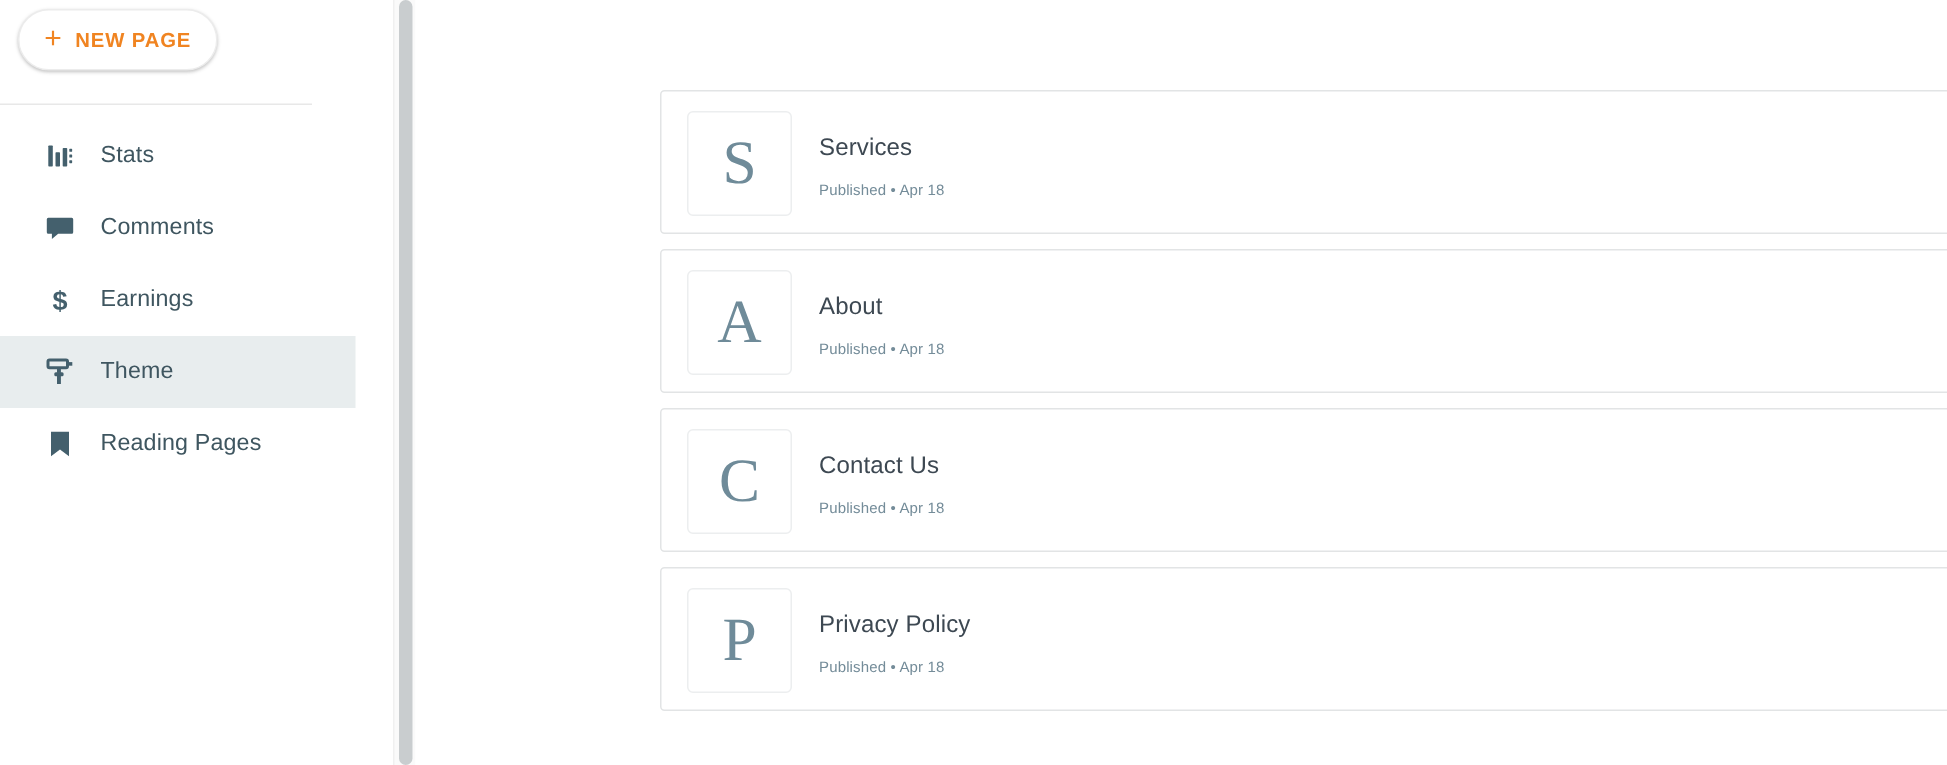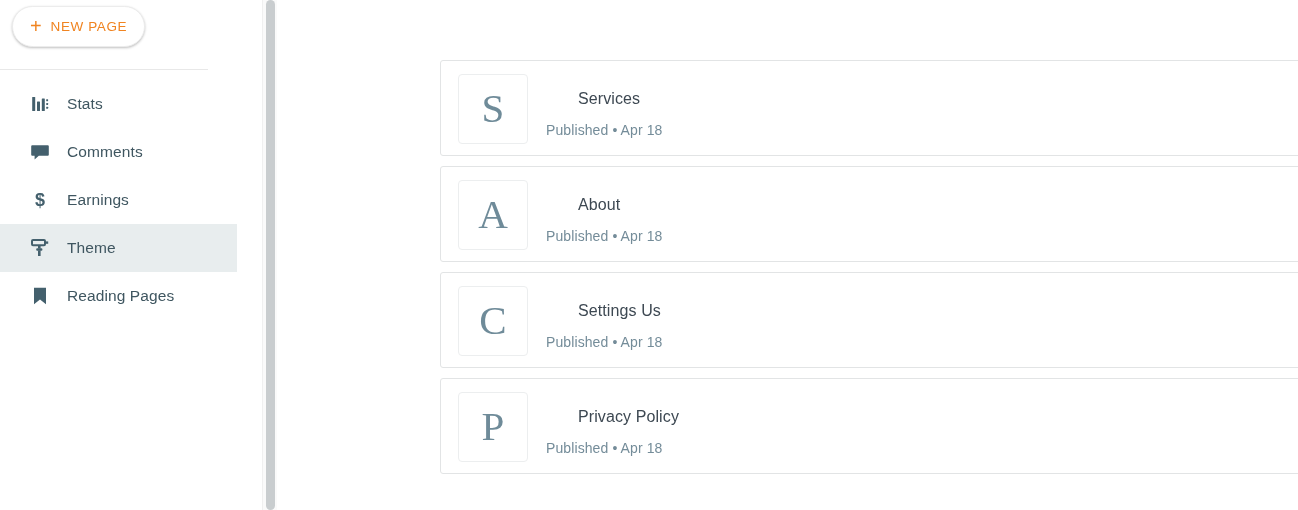--- a/index.html
+++ b/index.html
@@ -52,21 +52,21 @@
     color: #f08421;
     font-size: 20px;
     line-height: 1;
     font-weight: 400;
     position: relative;
     top: -1px;
   }
   .newpage-label {
     color: #f08421;
     font-size: 13.5px;
-    font-weight: 400;
+    font-weight: 700;
     letter-spacing: 0.6px;
   }
 
   .sidebar-divider {
     position: absolute;
     left: 0; top: 69px;
     width: 208px;
     height: 1px;
     background: #e8e8e8;
   }
@@ -176,27 +176,26 @@
   }
 
   .card-title {
     position: absolute;
     left: 105px;
     top: 29px;
     font-size: 16px;
     color: #3d4852;
     letter-spacing: 0.1px;
     white-space: nowrap;
-    margin-left: 32px;
   }
   .card-meta {
     position: absolute;
     left: 105px;
     top: 61px;
-    font-size: 14px;
+    font-size: 10px;
     color: #748c99;
     letter-spacing: 0.1px;
     white-space: nowrap;
   }
 </style>
 </head>
 <body>
 
 <div id="app">
 
@@ -296,21 +295,21 @@
         </div>
         <div class="card-title">About</div>
         <div class="card-meta">Published • Apr 18</div>
 
       </div>
 
       <div class="page-card">
         <div class="card-avatar">
           <span class="card-avatar-letter">C</span>
         </div>
-        <div class="card-title">Settings Us</div>
+        <div class="card-title">Contact Us</div>
         <div class="card-meta">Published • Apr 18</div>
 
       </div>
 
       <div class="page-card">
         <div class="card-avatar">
           <span class="card-avatar-letter">P</span>
         </div>
         <div class="card-title">Privacy Policy</div>
         <div class="card-meta">Published • Apr 18</div>

